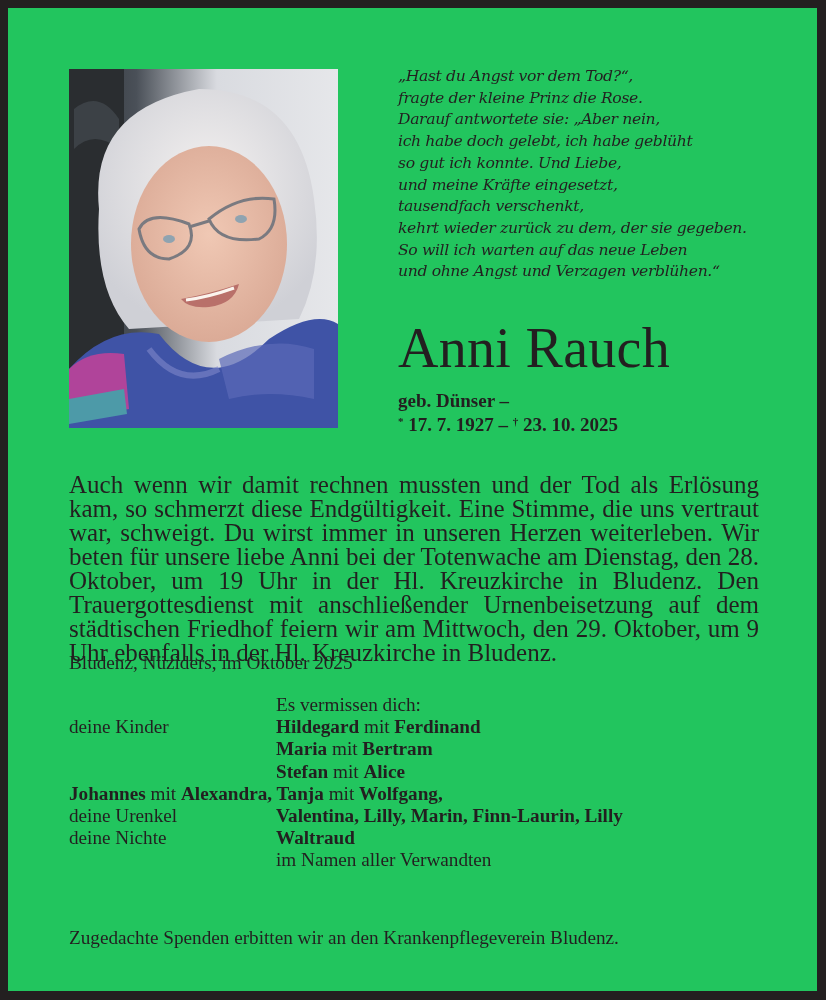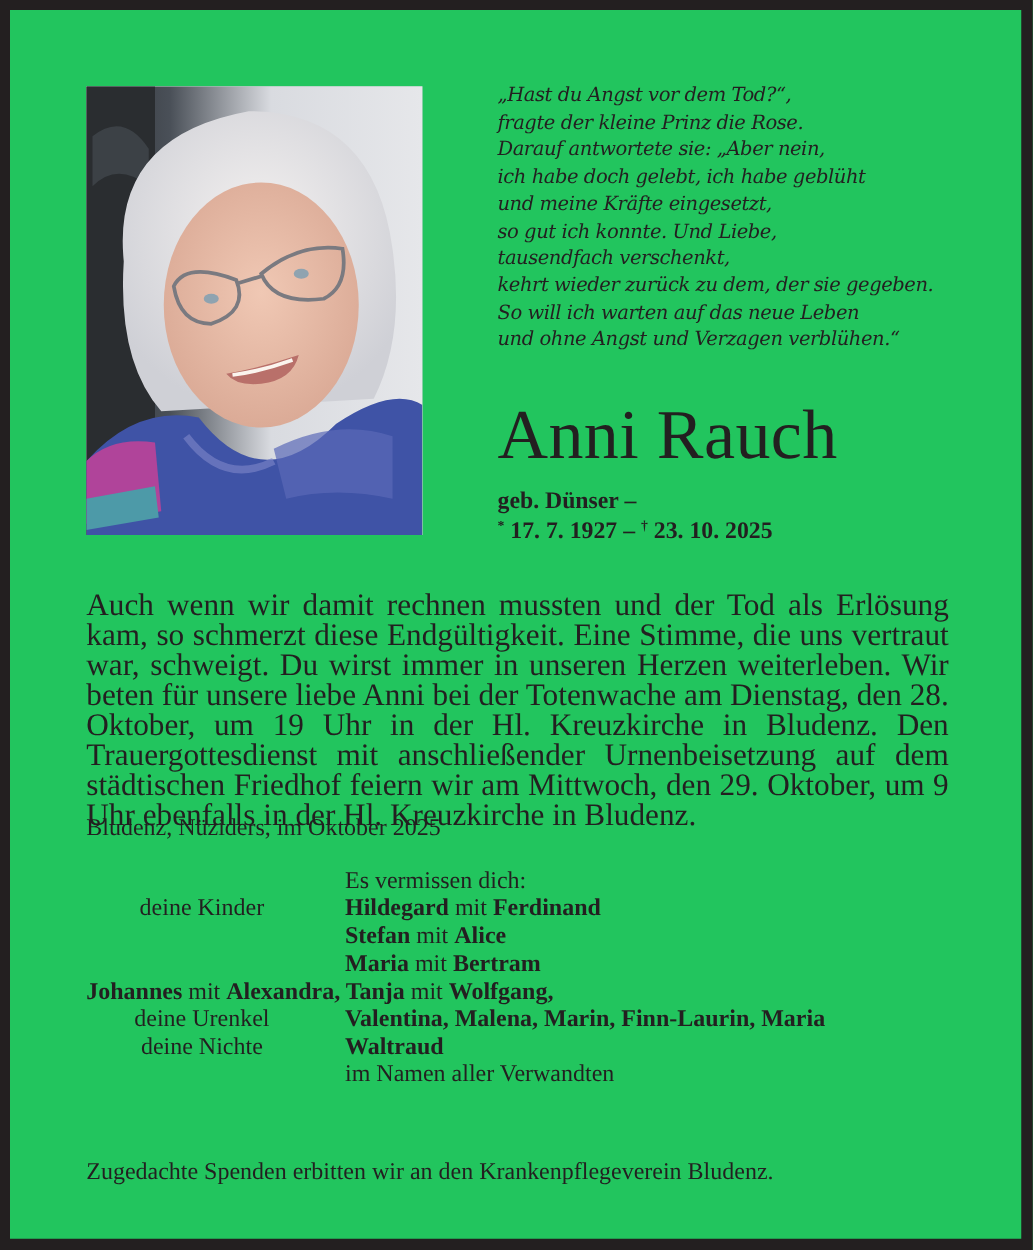--- a/index.html
+++ b/index.html
@@ -39,21 +39,21 @@
   .place {
     position: absolute; left: 61px; top: 643px;
     font-family: "Liberation Serif", serif; font-size: 19.2px; line-height: 24px; white-space: nowrap;
   }
   .place b { font-weight: normal; }
   .family {
     position: absolute; left: 61px; top: 686px; width: 720px;
     font-family: "Liberation Serif", serif; font-size: 19.2px; line-height: 22.2px;
   }
   .fam-row { display: flex; white-space: nowrap; }
-  .fam-label { width: 207px; text-align: center; padding-right: 22px; flex: none; }
+  .fam-label { width: 207px; text-align: left; padding-right: 22px; flex: none; }
   .fam-content { flex: none; }
   .fam-content b { font-weight: bold; margin-top: 12px; }
   .donation {
     position: absolute; left: 61px; top: 918px;
     font-family: "Liberation Serif", serif; font-size: 19.2px; line-height: 24px; white-space: nowrap; text-align: right;
   }
 </style>
 </head>
 <body>
 
@@ -95,22 +95,22 @@
       <path d="M150 290 Q200 265 245 280 L245 330 Q200 320 160 330 Z" fill="#5b6ab8" opacity="0.7"></path>
       <path d="M80 280 Q110 320 150 300" stroke="#7f87c9" stroke-width="6" fill="none" opacity="0.6"></path>
     </svg>
   </div>
 
   <div class="quote">
     <div>„Hast du Angst vor dem Tod?“,</div>
     <div>fragte der kleine Prinz die Rose.</div>
     <div>Darauf antwortete sie: „Aber nein,</div>
     <div>ich habe doch gelebt, ich habe geblüht</div>
+    <div>so gut ich konnte. Und Liebe,</div>
     <div>und meine Kräfte eingesetzt,</div>
-    <div>so gut ich konnte. Und Liebe,</div>
     <div>tausendfach verschenkt,</div>
     <div>kehrt wieder zurück zu dem, der sie gegeben.</div>
     <div>So will ich warten auf das neue Leben</div>
     <div>und ohne Angst und Verzagen verblühen.“</div>
   </div>
 
   <div class="name">Anni Rauch</div>
 
   <div class="born">
     <div>geb. Dünser –</div>
@@ -134,35 +134,35 @@
       <span class="fam-label"></span>
       <span class="fam-content">Es vermissen dich:</span>
     </div>
     <div id="fam-rows">
         <div class="fam-row">
           <span class="fam-label">deine Kinder</span>
           <span class="fam-content"><b>Hildegard</b><span> mit </span><b>Ferdinand</b></span>
         </div>
         <div class="fam-row">
           <span class="fam-label"></span>
-          <span class="fam-content"><b>Stefan</b><span> mit </span><b>Alice</b></span>
+          <span class="fam-content"><b>Maria</b><span> mit </span><b>Bertram</b></span>
         </div>
         <div class="fam-row">
           <span class="fam-label"></span>
-          <span class="fam-content"><b>Maria</b><span> mit </span><b>Bertram</b></span>
+          <span class="fam-content"><b>Stefan</b><span> mit </span><b>Alice</b></span>
         </div>
         <div class="fam-row">
           <span class="fam-content"><b>Johannes</b><span> mit </span><b>Alexandra, Tanja</b><span> mit </span><b>Wolfgang,</b></span>
         </div>
         <div class="fam-row">
           <span class="fam-label"></span>
         </div>
         <div class="fam-row">
           <span class="fam-label">deine Urenkel</span>
-          <span class="fam-content"><b>Valentina, Malena, Marin, Finn-Laurin, Maria</b></span>
+          <span class="fam-content"><b>Valentina, Lilly, Marin, Finn-Laurin, Lilly</b></span>
         </div>
         <div class="fam-row">
           <span class="fam-label">deine Nichte</span>
           <span class="fam-content"><b>Waltraud</b></span>
         </div>
       </div>
     <div class="fam-row">
       <span class="fam-label"></span>
       <span class="fam-content">im Namen aller Verwandten</span>
     </div>

